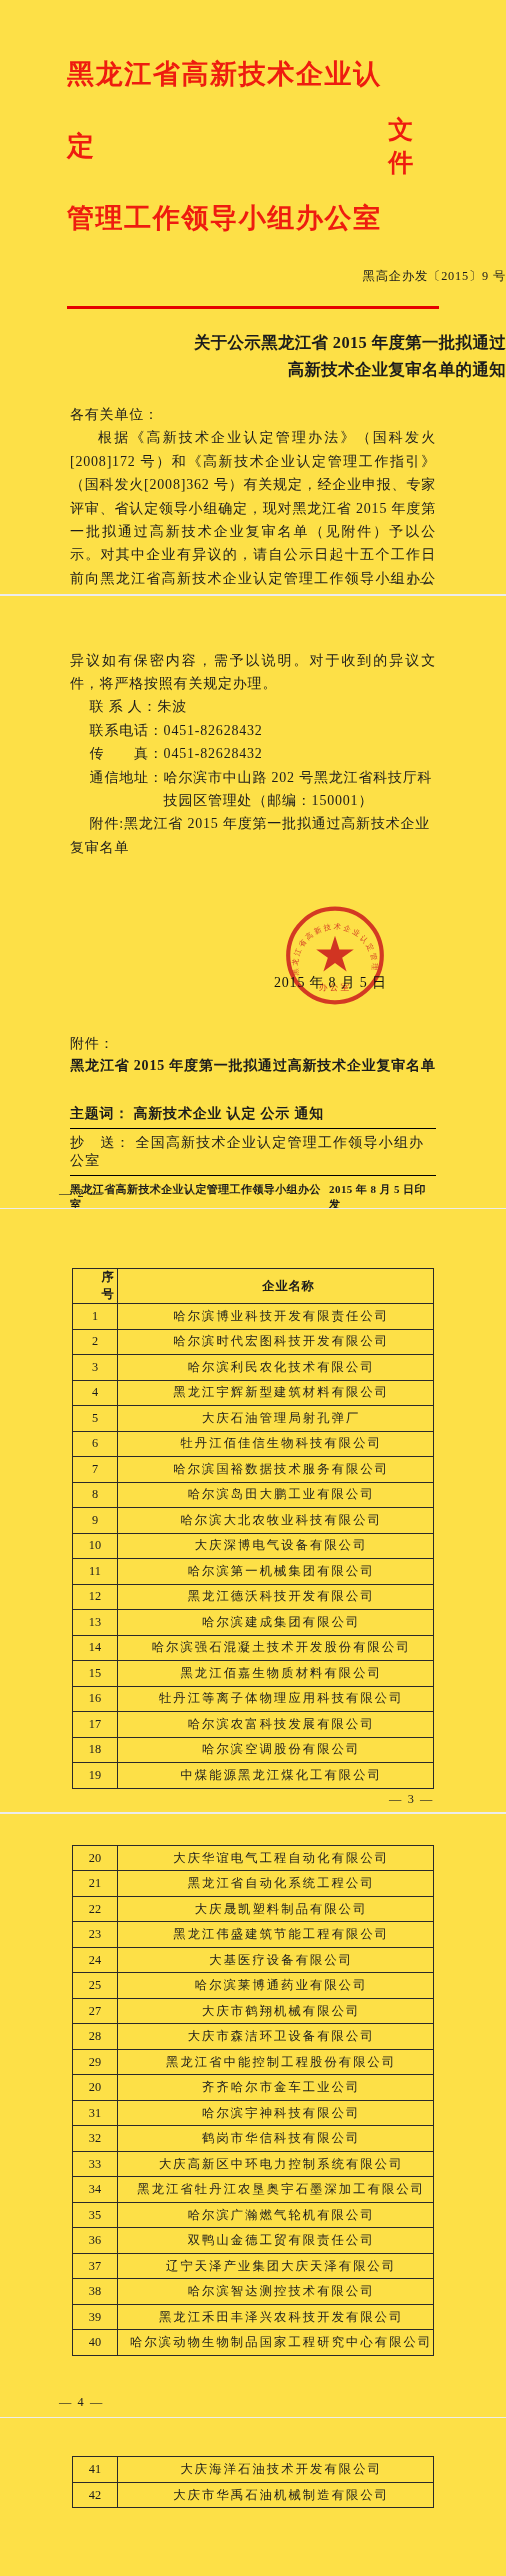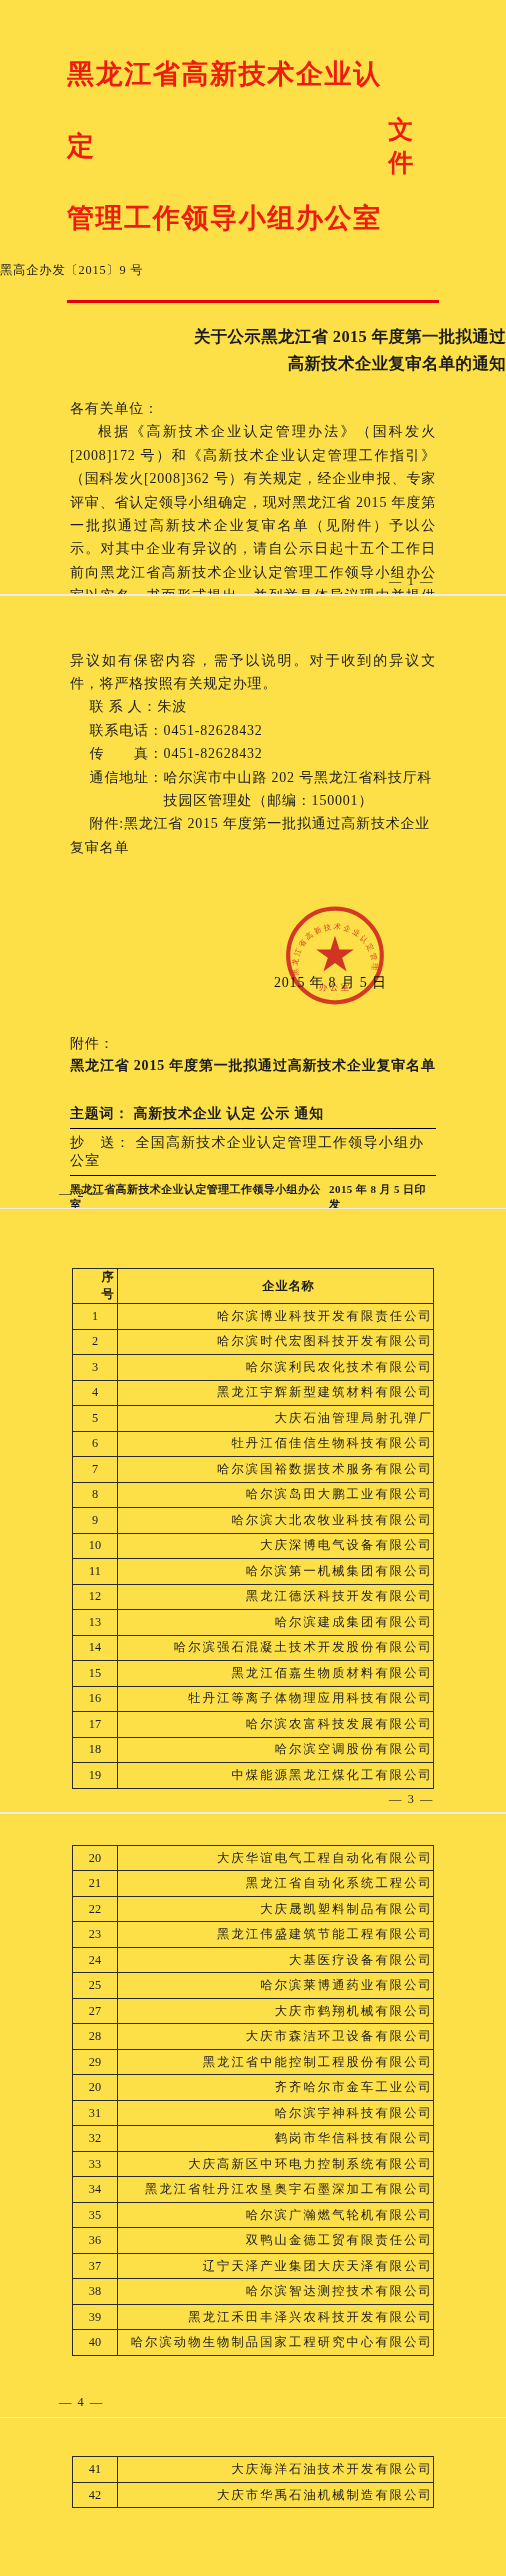--- a/index.html
+++ b/index.html
@@ -16,21 +16,21 @@
     font-family:"Liberation Serif","DejaVu Serif",serif;
   }
   .page{position:relative;width:506px;overflow:hidden;background:#fde047;}
   .page-divider{height:1.6px;background:var(--divider);}
   
   .p1{height:594px;padding-top:38px;}
   .letterhead{display:flex;align-items:center;margin:0 67px;}
   .org-lines{width:329px;color:var(--header-red);font-weight:bold;font-size:27px;line-height:72px;}
   .org-line{text-align:justify;text-align-last:justify;}
   .doc-type{color:var(--header-red);font-weight:bold;font-size:25px;margin-left:8.2px;letter-spacing:1.6px;}
-  .doc-number{text-align:left;font-size:12.3px;margin-top:8px;letter-spacing:0.8px;}
+  .doc-number{text-align:right;font-size:12.3px;margin-top:14px;letter-spacing:0.8px;}
   .red-rule{height:3.3px;background:var(--rule-red);margin:20.6px 67px 0 67px;}
   .doc-title{margin-top:20px;text-align:right;font-weight:bold;font-size:16.4px;line-height:27px;letter-spacing:0.4px;}
   .body-block{margin:0 70px;font-size:14px;line-height:23.4px;letter-spacing:0.8px;text-align:justify;}
   .p1 .body-block{margin-top:20px;}
   .salutation{text-indent:0;}
   .para-indent{text-indent:2em;}
   .page-num{position:absolute;font-size:12.3px;letter-spacing:1.6px;color:#222;}
   .pn-right{right:72px;bottom:5px;}
   .pn-left{left:59px;bottom:6.6px;}
   
@@ -51,21 +51,21 @@
   
   .p3{height:603px;padding-top:59px;}
   .p4{height:603px;padding-top:31px;}
   .p5{height:159px;padding-top:38px;}
   table.company{width:362px;margin:0 auto;border-collapse:collapse;table-layout:fixed;border:1.6px solid var(--border);}
   table.company col.c-no{width:45px;}
   table.company th,table.company td{border:0.8px solid var(--border);font-size:12.3px;}
   table.company th{height:24px;font-weight:bold;text-align:center;letter-spacing:0.8px;padding-left:26px;}
   table.company td{height:25.5px;}
   td.col-no{text-align:center;}
-  td.col-name{text-align:right;padding-left:11.5px;letter-spacing:2.1px;}
+  td.col-name{text-align:center;padding-left:11.5px;letter-spacing:2.1px;}
   .seal-svg{width:100%;height:100%;}
 </style>
 </head>
 <body>
 
 <div class="page p1">
   <div class="letterhead">
     <div class="org-lines">
       <div class="org-line">黑龙江省高新技术企业认定</div>
       <div class="org-line">管理工作领导小组办公室</div>

